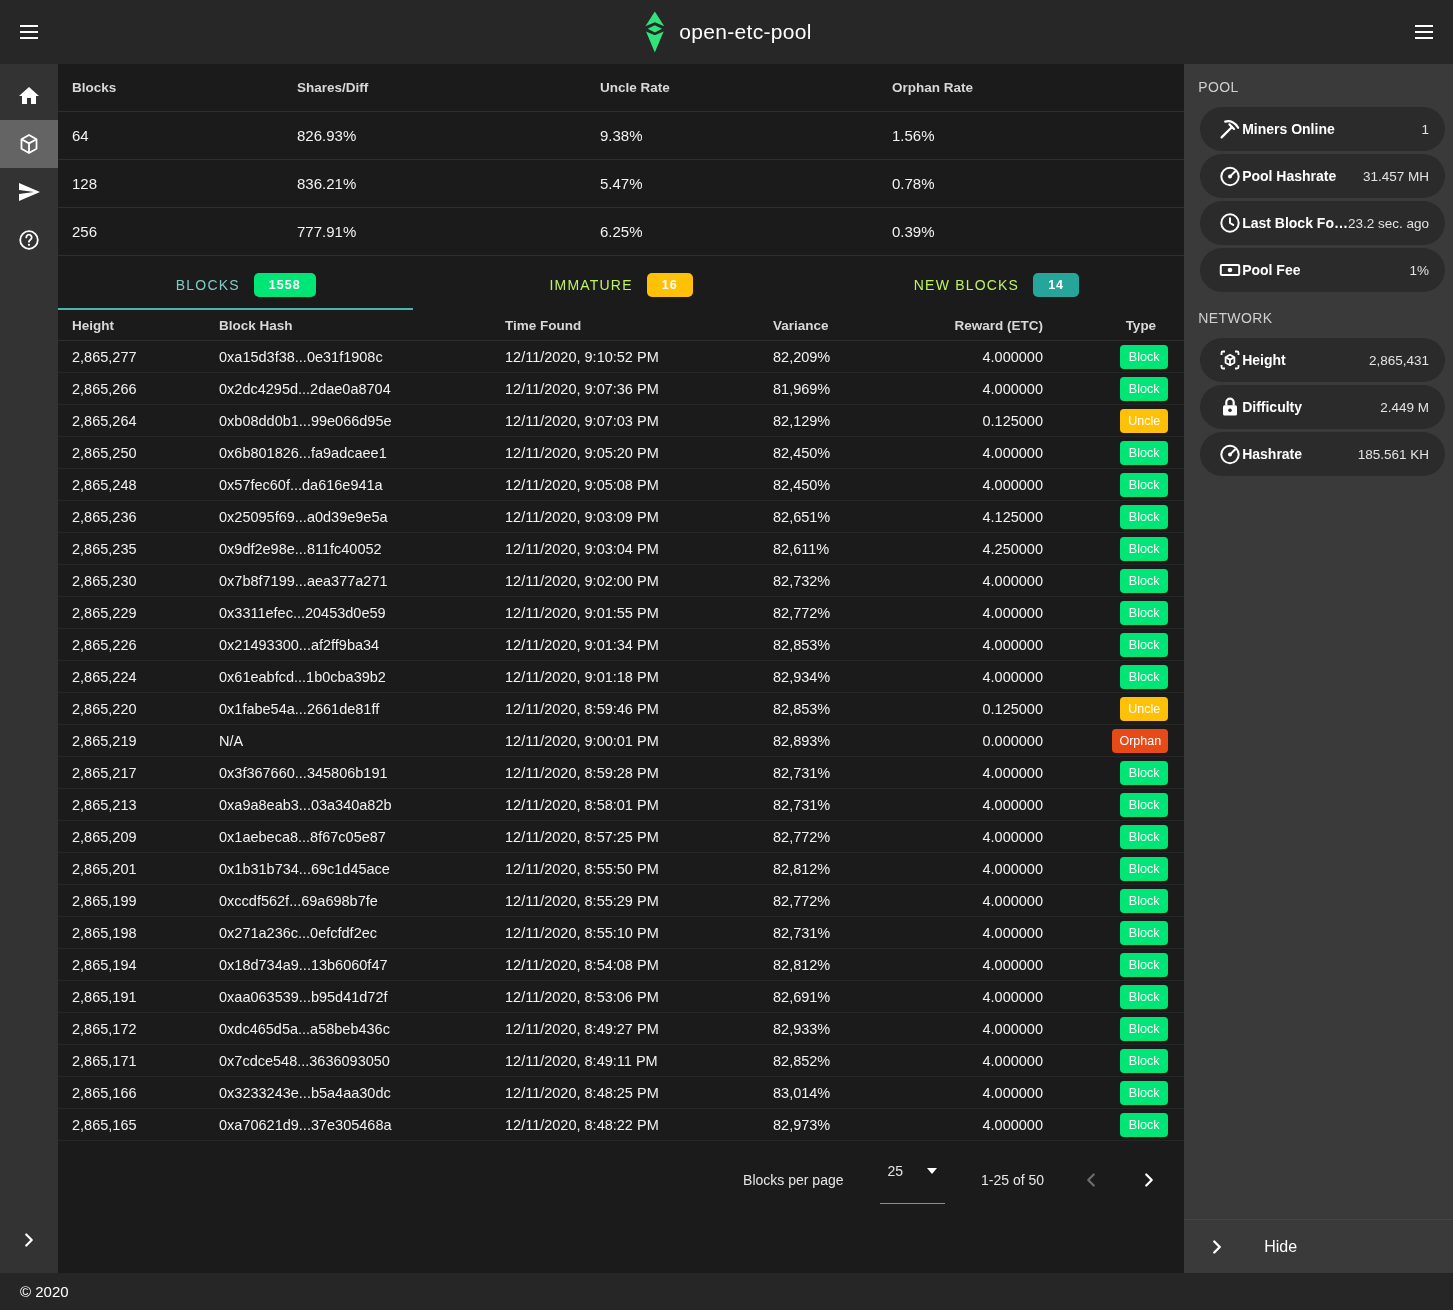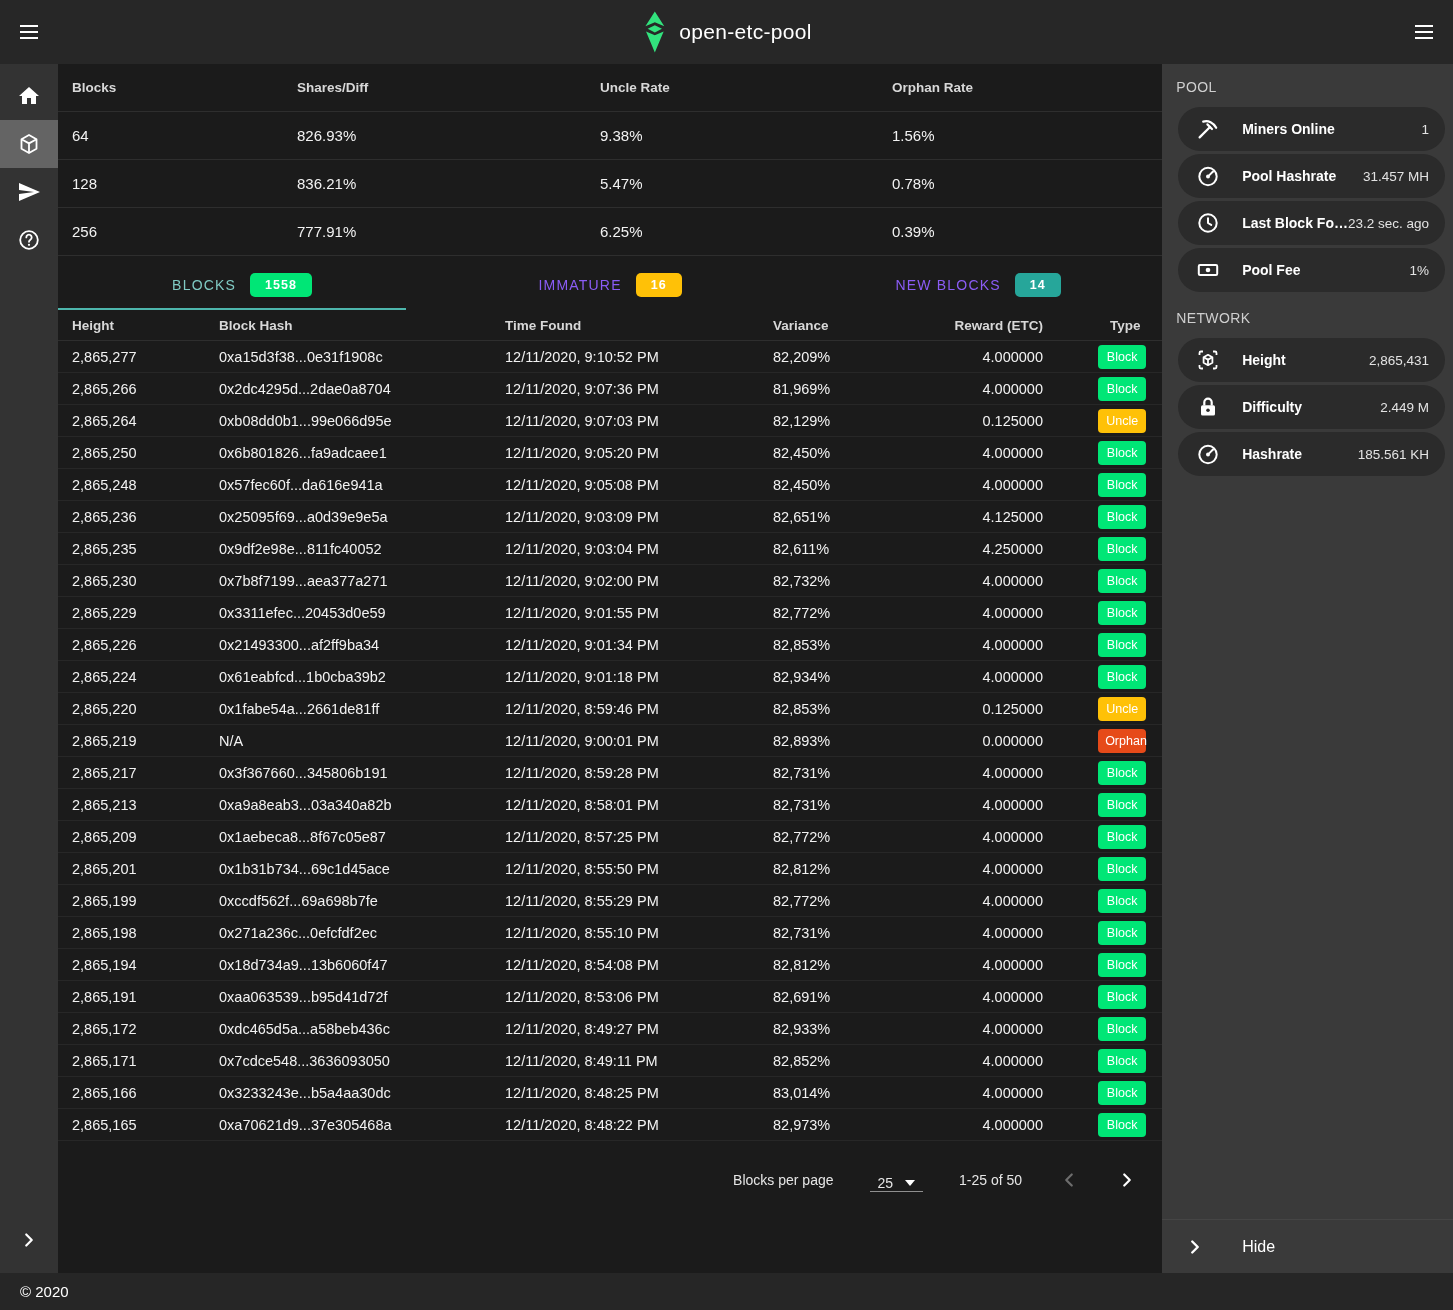--- a/index.html
+++ b/index.html
@@ -28,21 +28,21 @@
   .main { flex:1; min-width:0; display:flex; flex-direction:column; background:#1b1b1b; }
 
   .stats-head, .stats-row { display:grid; grid-template-columns:225px 303px 292px 1fr; align-items:center; height:48px; border-bottom:1px solid #2e2e2e; }
   .stats-head .cell { font-size:13.5px; font-weight:700; color:#d8d8d8; }
   .stats-row .cell { font-size:15px; color:#f2f2f2; }
   .cell { padding-left:14px; white-space:nowrap; overflow:hidden; }
 
   
   .tabs { display:flex; height:46px; position:relative; margin-top:6px; }
   .tab { flex:1; display:flex; align-items:center; justify-content:center; gap:14px; cursor:pointer; }
-  .tab-label { font-size:14px; letter-spacing:1.2px; color:#8b5cf6; font-weight:500; }
+  .tab-label { font-size:14px; letter-spacing:1.2px; color:#bef264; font-weight:500; }
   .tab.active .tab-label { color:#80cbc4; }
   .tab-badge { min-width:34px; padding:5px 15px; border-radius:5px; text-align:center; color:#fff; font-weight:700; font-size:12.5px; letter-spacing:1px; }
   .badge--green { background:#00e676; }
   .badge--amber { background:#ffc107; }
   .badge--teal  { background:#26a69a; }
   .tabs-underline { position:absolute; left:0; bottom:-2px; width:calc(100%/3 - 20px); height:2px; background:#4db6ac; }
 
   
   .btable-head, .brow { display:grid; grid-template-columns:147px 286px 268px 147px 190px 1fr; align-items:center; }
   .btable-head { height:31px; border-bottom:1px solid #2e2e2e; margin-top:2px; }
@@ -51,29 +51,29 @@
   .brow .cell { font-size:14.5px; color:#f2f2f2; }
   .c-reward { text-align:right; padding-right:53px; }
   .c-type { display:flex; justify-content:flex-end; padding-right:16px; }
   .chip { min-width:48px; height:24px; line-height:24px; border-radius:4px; color:#fff; font-size:12.5px; text-align:center; padding:0 7px; }
   .chip--block  { background:#00e676; }
   .chip--uncle  { background:#ffc107; }
   .chip--orphan { background:#e64a19; }
 
   
   .pagination { display:flex; align-items:center; justify-content:flex-end; height:58px; margin-top:10px; padding-right:24px; gap:36px; color:#e6e6e6; font-size:14px; }
-  .per-page { display:flex; align-items:center; gap:12px; border-bottom:1px solid #8f8f8f; padding:6px 8px 0; cursor:pointer; }
+  .per-page { display:flex; align-items:center; gap:24px; border-bottom:1px solid #8f8f8f; padding:6px 8px 24px; cursor:pointer; }
   .page-btn { background:none; border:none; cursor:pointer; display:flex; align-items:center; }
 
   
   .rightbar { flex:0 0 257px; background:#3a3a3a; display:flex; flex-direction:column; }
   .section-title { color:#cfcfcf; font-size:14px; padding:15px 0 9px 14px; letter-spacing:0.4px; }
   .pill { height:44px; background:#2b2b2b; border-radius:22px; margin:3px 8px 3px 16px; display:flex; align-items:center; padding:0 16px 0 18px; }
   .pill-icon { flex:0 0 24px; display:flex; }
-  .pill-label { margin-left:22px; font-weight:700; font-size:14px; color:#fff; white-space:nowrap; overflow:hidden; }
+  .pill-label { font-weight:700; font-size:14px; color:#fff; white-space:nowrap; overflow:hidden; }
   .pill-value { margin-left:auto; font-size:13.5px; color:#e3e3e3; white-space:nowrap; }
   .hide-row { margin-top:auto; height:54px; display:flex; align-items:center; padding-left:22px; gap:36px; cursor:pointer; border-top:1px solid rgba(255,255,255,0.06); background:none; border-left:none; border-right:none; border-bottom:none; }
   .hide-label { color:#fff; font-size:16px; }
 
   
   .footer { flex:0 0 37px; background:#262626; color:#fff; display:flex; align-items:center; padding-left:20px; font-size:15px; }
 </style>
 </head>
 <body>
 

